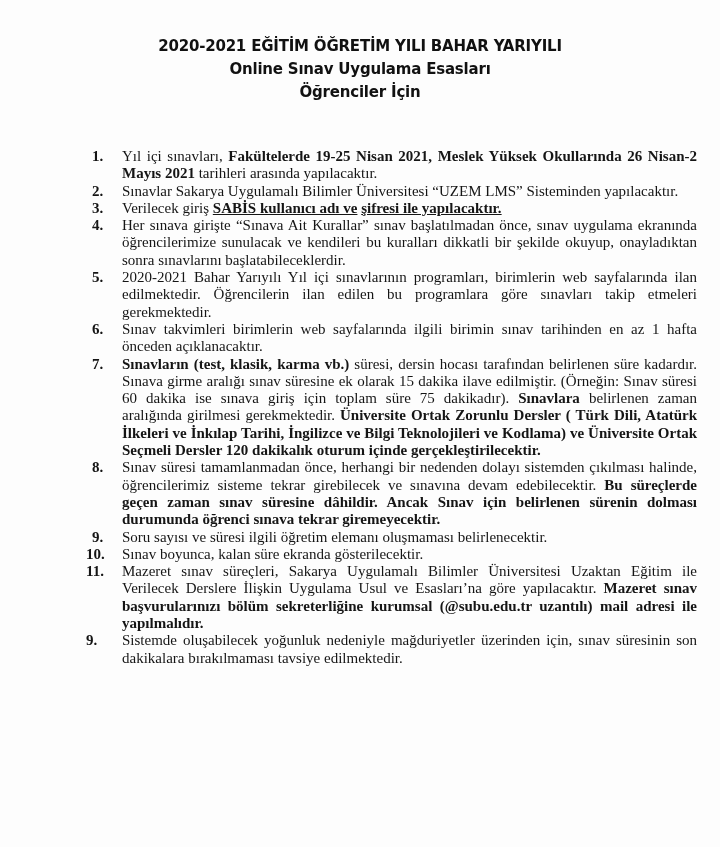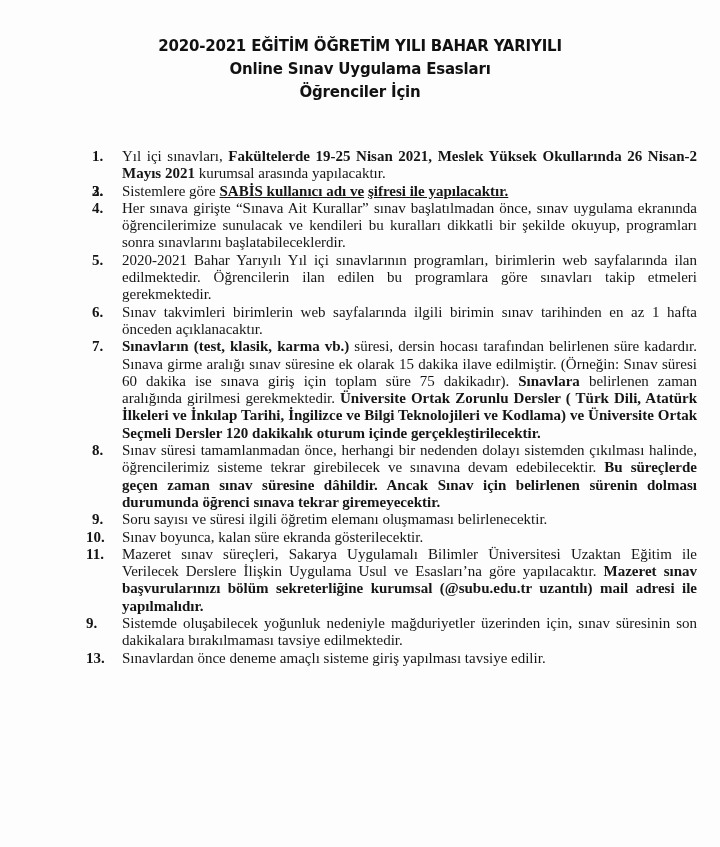--- a/index.html
+++ b/index.html
@@ -20,27 +20,26 @@
 <body>
 
 <div class="page">
   <div class="title-block">
     <div>2020-2021 EĞİTİM ÖĞRETİM YILI BAHAR YARIYILI</div>
     <div>Online Sınav Uygulama Esasları</div>
     <div>Öğrenciler İçin</div>
   </div>
 
   <ol class="list" id="rules-list">
-      <li class="item"><span class="num">1.</span><span>Yıl içi sınavları, </span><b>Fakültelerde 19-25 Nisan 2021, Meslek Yüksek Okullarında 26 Nisan-2 Mayıs 2021</b><span> kurumsal arasında yapılacaktır.</span></li>
-      <li class="item"><span class="num">2.</span></li>
-      <li class="item"><span class="num">3.</span><span>Sistemlere göre </span><b><u>SABİS kullanıcı adı ve</u></b><b> </b><b><u>şifresi ile yapılacaktır.</u></b></li>
-      <li class="item"><span class="num">4.</span><span>Her sınava girişte “Sınava Ait Kurallar” sınav başlatılmadan önce, sınav uygulama ekranında öğrencilerimize sunulacak ve kendileri bu kuralları dikkatli bir şekilde okuyup, programları sonra sınavlarını başlatabileceklerdir.</span></li>
+      <li class="item"><span class="num">1.</span><span>Yıl içi sınavları, </span><b>Fakültelerde 19-25 Nisan 2021, Meslek Yüksek Okullarında 26 Nisan-2 Mayıs 2021</b><span> tarihleri arasında yapılacaktır.</span></li>
+      <li class="item"><span class="num">2.</span><span>Sınavlar Sakarya Uygulamalı Bilimler Üniversitesi “UZEM LMS” Sisteminden yapılacaktır.</span></li>
+      <li class="item"><span class="num">3.</span><span>Verilecek giriş </span><b><u>SABİS kullanıcı adı ve</u></b><b> </b><b><u>şifresi ile yapılacaktır.</u></b></li>
+      <li class="item"><span class="num">4.</span><span>Her sınava girişte “Sınava Ait Kurallar” sınav başlatılmadan önce, sınav uygulama ekranında öğrencilerimize sunulacak ve kendileri bu kuralları dikkatli bir şekilde okuyup, onayladıktan sonra sınavlarını başlatabileceklerdir.</span></li>
       <li class="item"><span class="num">5.</span><span>2020-2021 Bahar Yarıyılı Yıl içi sınavlarının programları, birimlerin web sayfalarında ilan edilmektedir. Öğrencilerin ilan edilen bu programlara göre sınavları takip etmeleri gerekmektedir.</span></li>
       <li class="item"><span class="num">6.</span><span>Sınav takvimleri birimlerin web sayfalarında ilgili birimin sınav tarihinden en az 1 hafta önceden açıklanacaktır.</span></li>
       <li class="item"><span class="num">7.</span><b>Sınavların (test, klasik, karma vb.)</b><span> süresi, dersin hocası tarafından belirlenen süre kadardır. Sınava girme aralığı sınav süresine ek olarak 15 dakika ilave edilmiştir. (Örneğin: Sınav süresi 60 dakika ise sınava giriş için toplam süre 75 dakikadır). </span><b>Sınavlara</b><span> belirlenen zaman aralığında girilmesi gerekmektedir. </span><b>Üniversite Ortak Zorunlu Dersler ( Türk Dili, Atatürk İlkeleri ve İnkılap Tarihi, İngilizce ve Bilgi Teknolojileri ve Kodlama) ve Üniversite Ortak Seçmeli Dersler 120 dakikalık oturum içinde gerçekleştirilecektir.</b></li>
       <li class="item"><span class="num">8.</span><span>Sınav süresi tamamlanmadan önce, herhangi bir nedenden dolayı sistemden çıkılması halinde, öğrencilerimiz sisteme tekrar girebilecek ve sınavına devam edebilecektir. </span><b>Bu süreçlerde geçen zaman sınav süresine dâhildir. Ancak Sınav için belirlenen sürenin dolması durumunda öğrenci sınava tekrar giremeyecektir.</b></li>
       <li class="item"><span class="num">9.</span><span>Soru sayısı ve süresi ilgili öğretim elemanı oluşmaması belirlenecektir.</span></li>
       <li class="item"><span class="num two">10.</span><span>Sınav boyunca, kalan süre ekranda gösterilecektir.</span></li>
       <li class="item"><span class="num two">11.</span><span>Mazeret sınav süreçleri, Sakarya Uygulamalı Bilimler Üniversitesi Uzaktan Eğitim ile Verilecek Derslere İlişkin Uygulama Usul ve Esasları’na göre yapılacaktır. </span><b>Mazeret sınav başvurularınızı bölüm sekreterliğine kurumsal (@subu.edu.tr uzantılı) mail adresi ile yapılmalıdır.</b></li>
       <li class="item"><span class="num two">9.</span><span>Sistemde oluşabilecek yoğunluk nedeniyle mağduriyetler üzerinden için, sınav süresinin son dakikalara bırakılmaması tavsiye edilmektedir.</span></li>
-      <li class="item"><span class="num two">13.</span><span>Sınavlardan önce deneme amaçlı sisteme giriş yapılması tavsiye edilir.</span></li>
     </ol>
 </div>
 
 </body></html>

